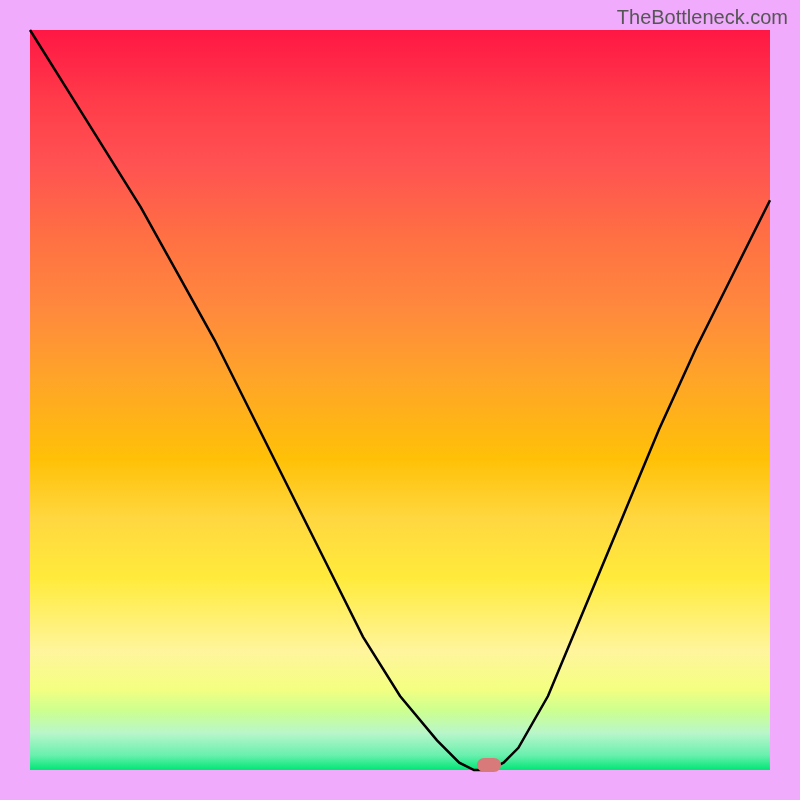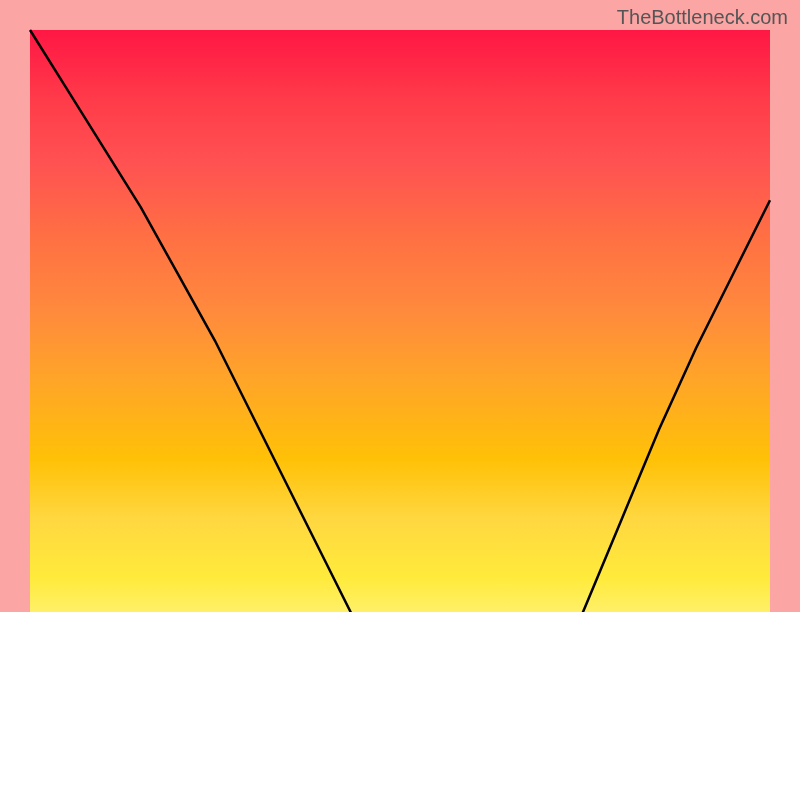--- a/index.html
+++ b/index.html
@@ -1,16 +1,16 @@
 <!DOCTYPE html>
 <html><head>
 <meta charset="utf-8">
 <style>
 body{margin:0;padding:0;background:#fff}
-.container{width:800px;height:612px;position:relative;background:#fca5a5}
+.container{width:800px;height:800px;position:relative;background:#f0abfc}
 .plot-area{position:absolute;left:30px;top:30px;width:740px;height:740px;background:linear-gradient(to bottom,#ff1744 0%,#ff3d4a 10%,#ff5252 18%,#ff7043 28%,#ff8a3d 38%,#ffa726 48%,#ffc107 58%,#ffd740 66%,#ffeb3b 74%,#fff176 80%,#fff59d 84%,#f4ff81 89%,#ccff90 92%,#b9f6ca 95%,#69f0ae 98%,#00e676 100%)}
 .watermark{position:absolute;top:6px;right:12px;font-family:Arial,sans-serif;font-size:20px;color:#555;font-weight:500}
 svg.curve{position:absolute;left:30px;top:30px;width:740px;height:740px;overflow:visible}
 .marker{position:absolute;width:24px;height:14px;background:#d97a7a;border-radius:7px;left:480px;top:758px}
 </style>
 </head>
 <body>
 
 <div class="container">
   <div class="watermark">TheBottleneck.com</div>

